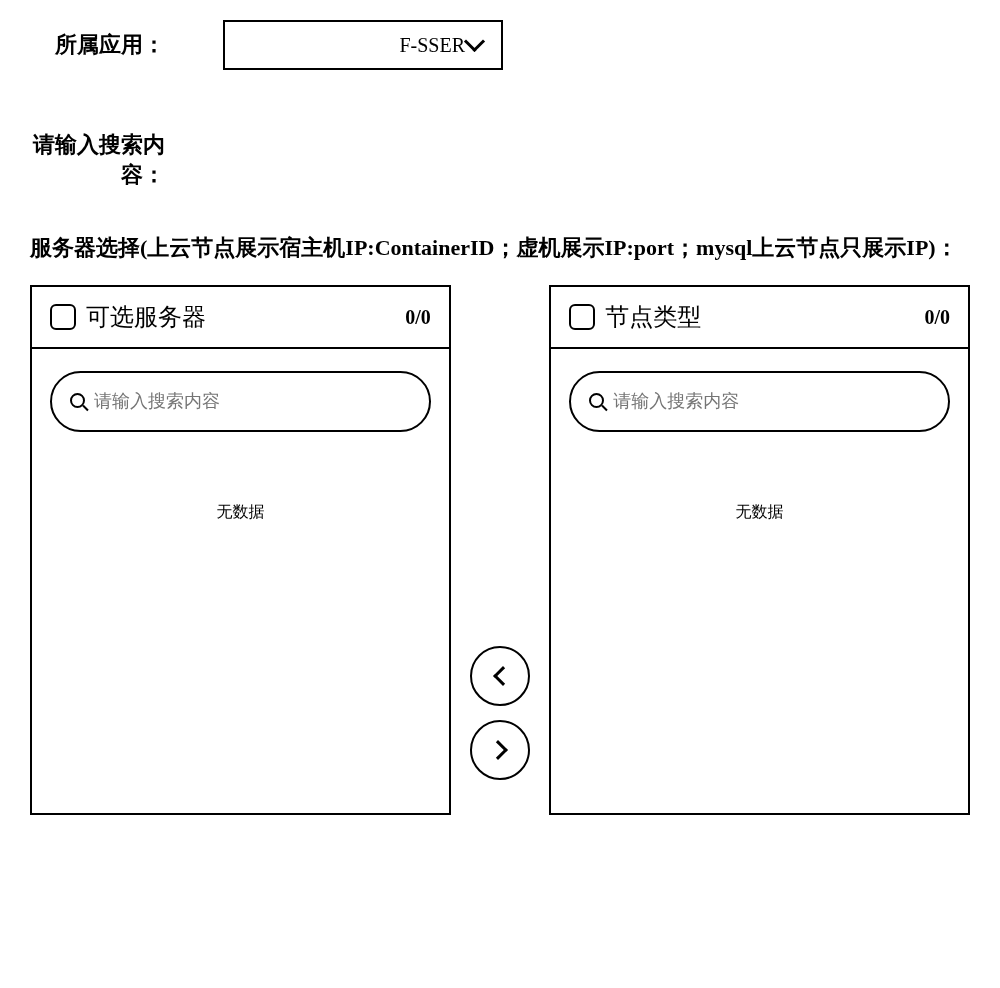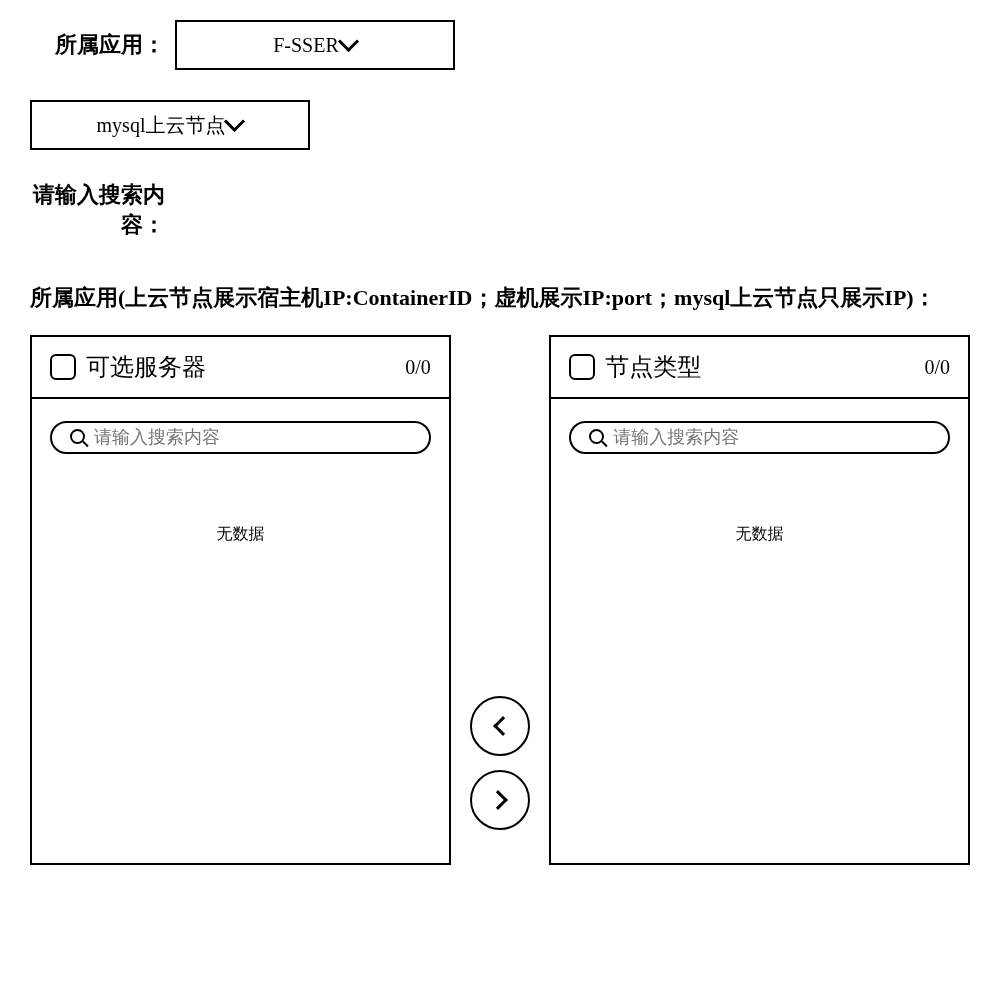--- a/index.html
+++ b/index.html
@@ -12,35 +12,36 @@
       background: #fff;
       color: #000;
       width: 1000px;
       height: 988px;
       padding: 20px 30px;
     }
     .form-row {
       display: flex;
       align-items: center;
       margin-bottom: 30px;
+      gap: 48px;
     }
     .form-label {
       font-weight: bold;
       font-size: 22px;
       width: 145px;
       text-align: right;
       padding-right: 10px;
     }
     .select-box {
       border: 2px solid #000;
       width: 280px;
       height: 50px;
       display: flex;
       align-items: center;
-      justify-content: center;
+      justify-content: flex-end;
       padding: 0 18px;
       font-size: 20px;
       cursor: pointer;
     }
     .chevron-down {
       width: 18px;
       height: 18px;
       position: relative;
       display: inline-block;
     }
@@ -91,32 +92,32 @@
       border: 2px solid #000;
       border-radius: 6px;
       cursor: pointer;
       flex-shrink: 0;
     }
     .panel-title {
       font-size: 24px;
     }
     .panel-count {
       font-size: 20px;
-      font-weight: normal;
+      font-weight: bold;
     }
     .transfer-body {
       flex: 1;
       padding: 22px 18px;
       display: flex;
       flex-direction: column;
     }
     .search-box {
       border: 2px solid #000;
       border-radius: 50px;
-      padding: 4px 18px;
+      padding: 18px 18px;
       display: flex;
       align-items: center;
       gap: 6px;
       width: 100%;
     }
     .search-icon {
       display: inline-block;
       width: 18px;
       height: 18px;
       position: relative;
@@ -196,31 +197,27 @@
 
 <div class="form-row">
   <div class="form-label">所属应用：</div>
   <div class="select-box">
     <span>F-SSER</span>
     <span class="chevron-down"></span>
   </div>
 </div>
 
 <div class="form-row">
-  <div class="select-box">
-    <span>mysql上云节点</span>
-    <span class="chevron-down"></span>
-  </div>
 </div>
 
 <div class="form-row">
   <div class="form-label">请输入搜索内容：</div>
 </div>
 
-<div class="section-label">所属应用(上云节点展示宿主机IP:ContainerID；虚机展示IP:port；mysql上云节点只展示IP)：</div>
+<div class="section-label">服务器选择(上云节点展示宿主机IP:ContainerID；虚机展示IP:port；mysql上云节点只展示IP)：</div>
 
 <div class="transfer-container">
 
   <div class="transfer-panel">
     <div class="transfer-header">
       <div class="header-left">
         <div class="checkbox"></div>
         <span class="panel-title">可选服务器</span>
       </div>
       <span class="panel-count">0/0</span>

